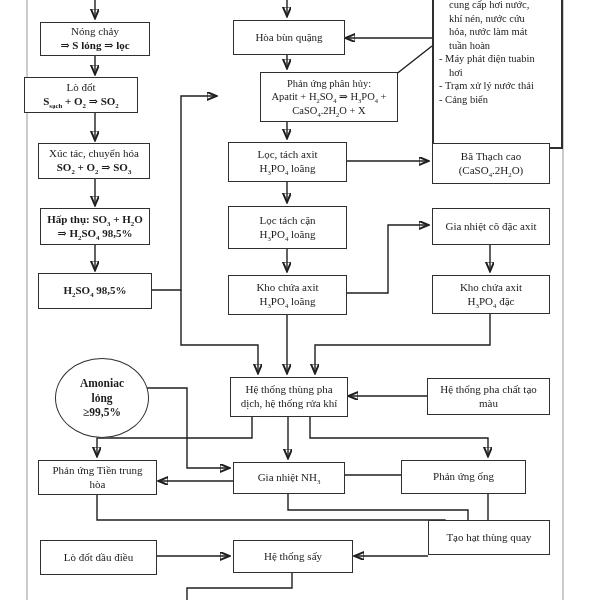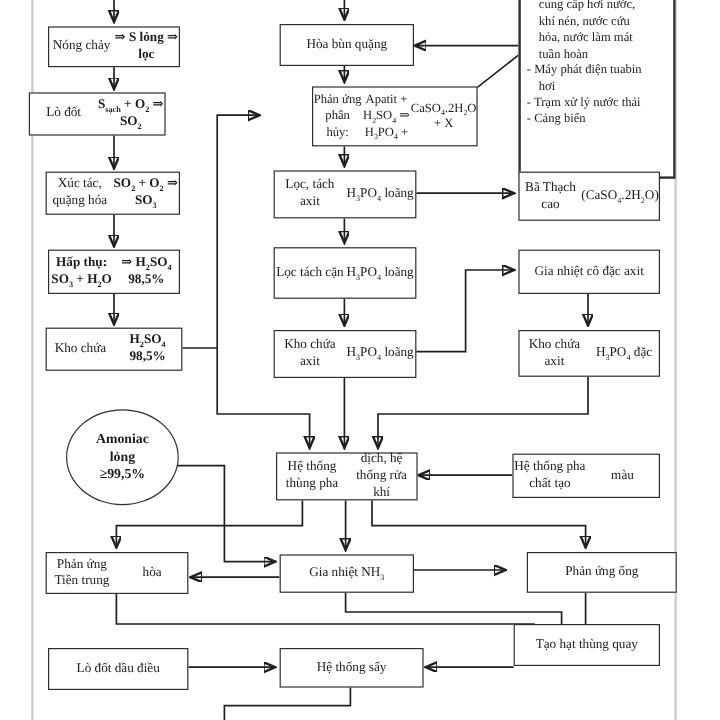--- a/index.html
+++ b/index.html
@@ -2,21 +2,21 @@
 <html><head>
 <meta charset="utf-8">
 <style>
   html,body{margin:0;padding:0;background:#ffffff;}
   #page{position:relative;width:600px;height:600px;background:#ffffff;overflow:hidden;
         font-family:"Liberation Serif","DejaVu Serif",serif;color:#1c1c1c;}
   .pageline{position:absolute;top:0;bottom:0;width:2px;background:#cccccc;}
   svg.wires{position:absolute;left:0;top:0;width:600px;height:600px;}
   svg.wires path{stroke:#1f1f1f;stroke-width:1.4;fill:none;}
   .node{position:absolute;background:#ffffff;border:1.5px solid #2f2f2f;
-        display:flex;flex-direction:row;justify-content:center;align-items:center;
+        display:flex;flex-direction:column;justify-content:center;align-items:center;
         text-align:center;font-size:11px;line-height:1.25;}
   .node div{width:100%;}
   .bold{font-weight:bold;}
   .small{font-size:10.5px;margin-left:40px;}
   sub{font-size:0.62em;line-height:0;}
   .circle{position:absolute;background:#ffffff;border:1.5px solid #2f2f2f;border-radius:50%;
         display:flex;flex-direction:column;justify-content:center;align-items:center;
         text-align:center;font-size:11.5px;line-height:1.3;font-weight:bold;}
   .listbox{position:absolute;background:#ffffff;border:2px solid #2f2f2f;
         font-size:10.5px;line-height:13.5px;text-align:left;padding:36px 4px 4px 5px;}
@@ -73,32 +73,31 @@
 
   <div class="node" style="left:40px;top:22px;width:108px;height:32px">
     <div>Nóng chảy</div>
     <div class="bold">⇒ S lỏng ⇒ lọc</div>
   </div>
   <div class="node" style="left:24px;top:77px;width:112px;height:34px">
     <div>Lò đốt</div>
     <div class="bold">S<sub>sạch</sub> + O<sub>2</sub> ⇒ SO<sub>2</sub></div>
   </div>
   <div class="node" style="left:38px;top:143px;width:110px;height:34px">
-    <div>Xúc tác, quặng hóa</div>
+    <div>Xúc tác, chuyển hóa</div>
     <div class="bold">SO<sub>2</sub> + O<sub>2</sub> ⇒ SO<sub>3</sub></div>
   </div>
   <div class="node bold" style="left:40px;top:208px;width:108px;height:35px">
     <div>Hấp thụ: SO<sub>3</sub> + H<sub>2</sub>O</div>
     <div>⇒ H<sub>2</sub>SO<sub>4</sub> 98,5%</div>
   </div>
   <div class="node" style="left:38px;top:273px;width:112px;height:34px">
-    <div>Kho chứa</div>
     <div class="bold">H<sub>2</sub>SO<sub>4</sub> 98,5%</div>
   </div>
-  <div class="circle" style="left:55px;top:341px;width:92px;height:78px">
+  <div class="circle" style="left:55px;top:358px;width:92px;height:78px">
     <div>Amoniac</div>
     <div>lỏng</div>
     <div>≥99,5%</div>
   </div>
   <div class="node" style="left:38px;top:460px;width:117px;height:33px">
     <div>Phản ứng Tiền trung</div>
     <div>hòa</div>
   </div>
   <div class="node" style="left:233px;top:20px;width:110px;height:33px">
     <div>Hòa bùn quặng</div>
@@ -153,20 +152,20 @@
     <div>Gia nhiệt cô đặc axit</div>
   </div>
   <div class="node" style="left:432px;top:275px;width:116px;height:37px">
     <div>Kho chứa axit</div>
     <div>H<sub>3</sub>PO<sub>4</sub> đặc</div>
   </div>
   <div class="node" style="left:427px;top:378px;width:121px;height:35px">
     <div>Hệ thống pha chất tạo</div>
     <div>màu</div>
   </div>
-  <div class="node" style="left:439px;top:460px;width:123px;height:32px">
+  <div class="node" style="left:401px;top:460px;width:123px;height:32px">
     <div>Phản ứng ống</div>
   </div>
   <div class="node" style="left:428px;top:520px;width:120px;height:33px">
     <div>Tạo hạt thùng quay</div>
   </div>
 
 </div>
 
 </body></html>

